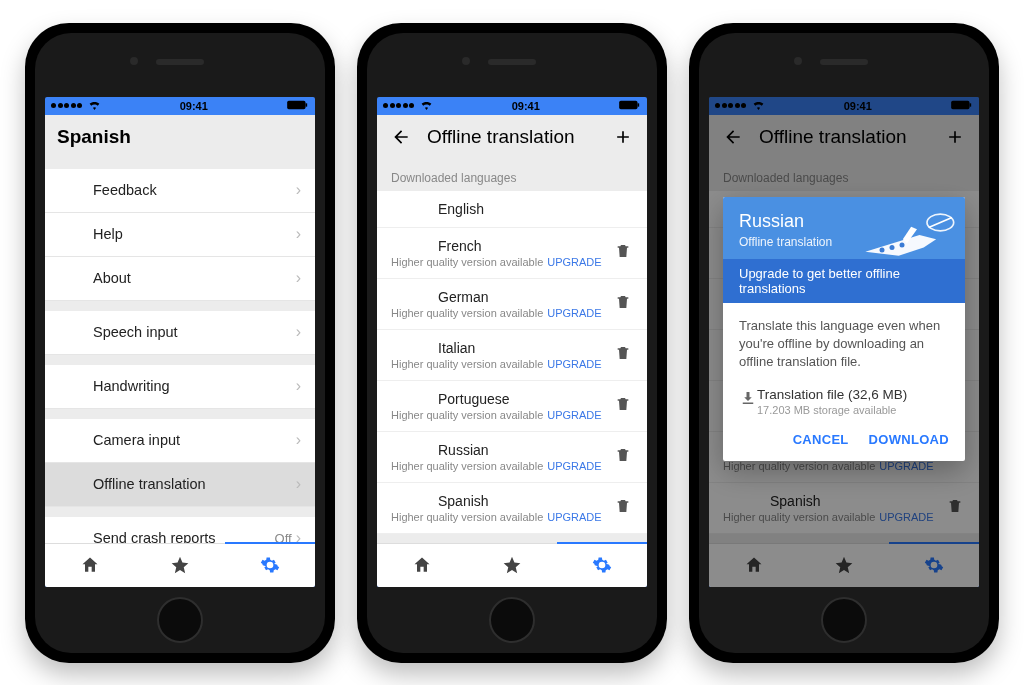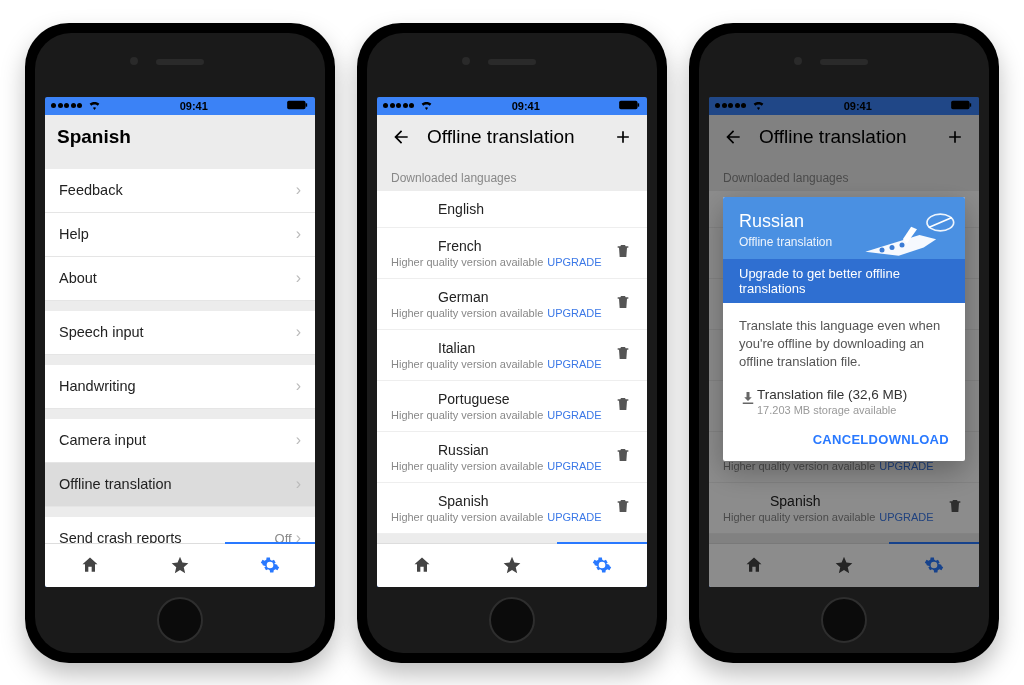--- a/index.html
+++ b/index.html
@@ -46,21 +46,21 @@
 
   .content { flex: 1; overflow-y: auto; background: #ececec; }
   .section-gap { height: 10px; }
   .section-label { font-size: 12px; color: #888; padding: 12px 14px 6px; }
 
   .row {
     background: #fff; min-height: 44px; display: flex; align-items: center;
     padding: 0 14px; border-bottom: 1px solid #e5e5e5; position: relative;
   }
   .row.sel { background: #dcdcdc; }
-  .row .label { flex: 1; font-size: 14.5px; color: #222; }
+  .row .label { flex: 1; font-size: 14.5px; color: #222; margin-left: 34px; }
   .row .value { font-size: 13px; color: #888; margin-right: 4px; }
   .chev { color: #bbb; }
 
   .lang-row { background: #fff; padding: 10px 14px; border-bottom: 1px solid #eee; display:flex; align-items:center; }
   .lang-body { flex:1; }
   .lang-name { font-size: 14px; color: #222; margin-left: 47px; }
   .lang-sub { font-size: 11px; color: #888; margin-top: 2px; }
   .upgrade-link { font-size: 11px; color: #3b78e7; font-weight: 500; margin-left: 4px; }
   .trash { color: #555; width:18px; }
 
@@ -80,21 +80,21 @@
   .dlg-hero .sub { font-size:12px; opacity:.9; margin-top:3px; line-height:1.2; }
   .dlg-hero .plane {
     position:absolute; right:8px; top:8px; width:100px; height:60px;
   }
   .dlg-banner { background:#2f6fd1; color:#fff; font-size:13px; padding:7px 16px; }
   .dlg-body { padding:14px 16px 6px; font-size:13px; color:#555; line-height:1.4; }
   .dlg-file { display:flex; align-items:flex-start; padding:10px 16px 6px; }
   .dlg-file .dl-icon { color:#666; margin-top:2px;}
   .dlg-file .title { font-size:13.5px; color:#333; }
   .dlg-file .sub { font-size:11px; color:#999; margin-top:2px;}
-  .dlg-actions { display:flex; justify-content:flex-end; padding:10px 16px 14px; }
+  .dlg-actions { display:flex; justify-content:flex-end; gap:20px; padding:10px 16px 14px; }
   .dlg-actions .btn { font-size:13px; font-weight:600; color:#2979ff; letter-spacing:.3px;}
 </style>
 </head>
 <body>
 
 <div class="phone">
   <div class="phone-inner">
     <div class="speaker"></div>
       <div class="camera"></div>
       <div class="home-btn"></div>

